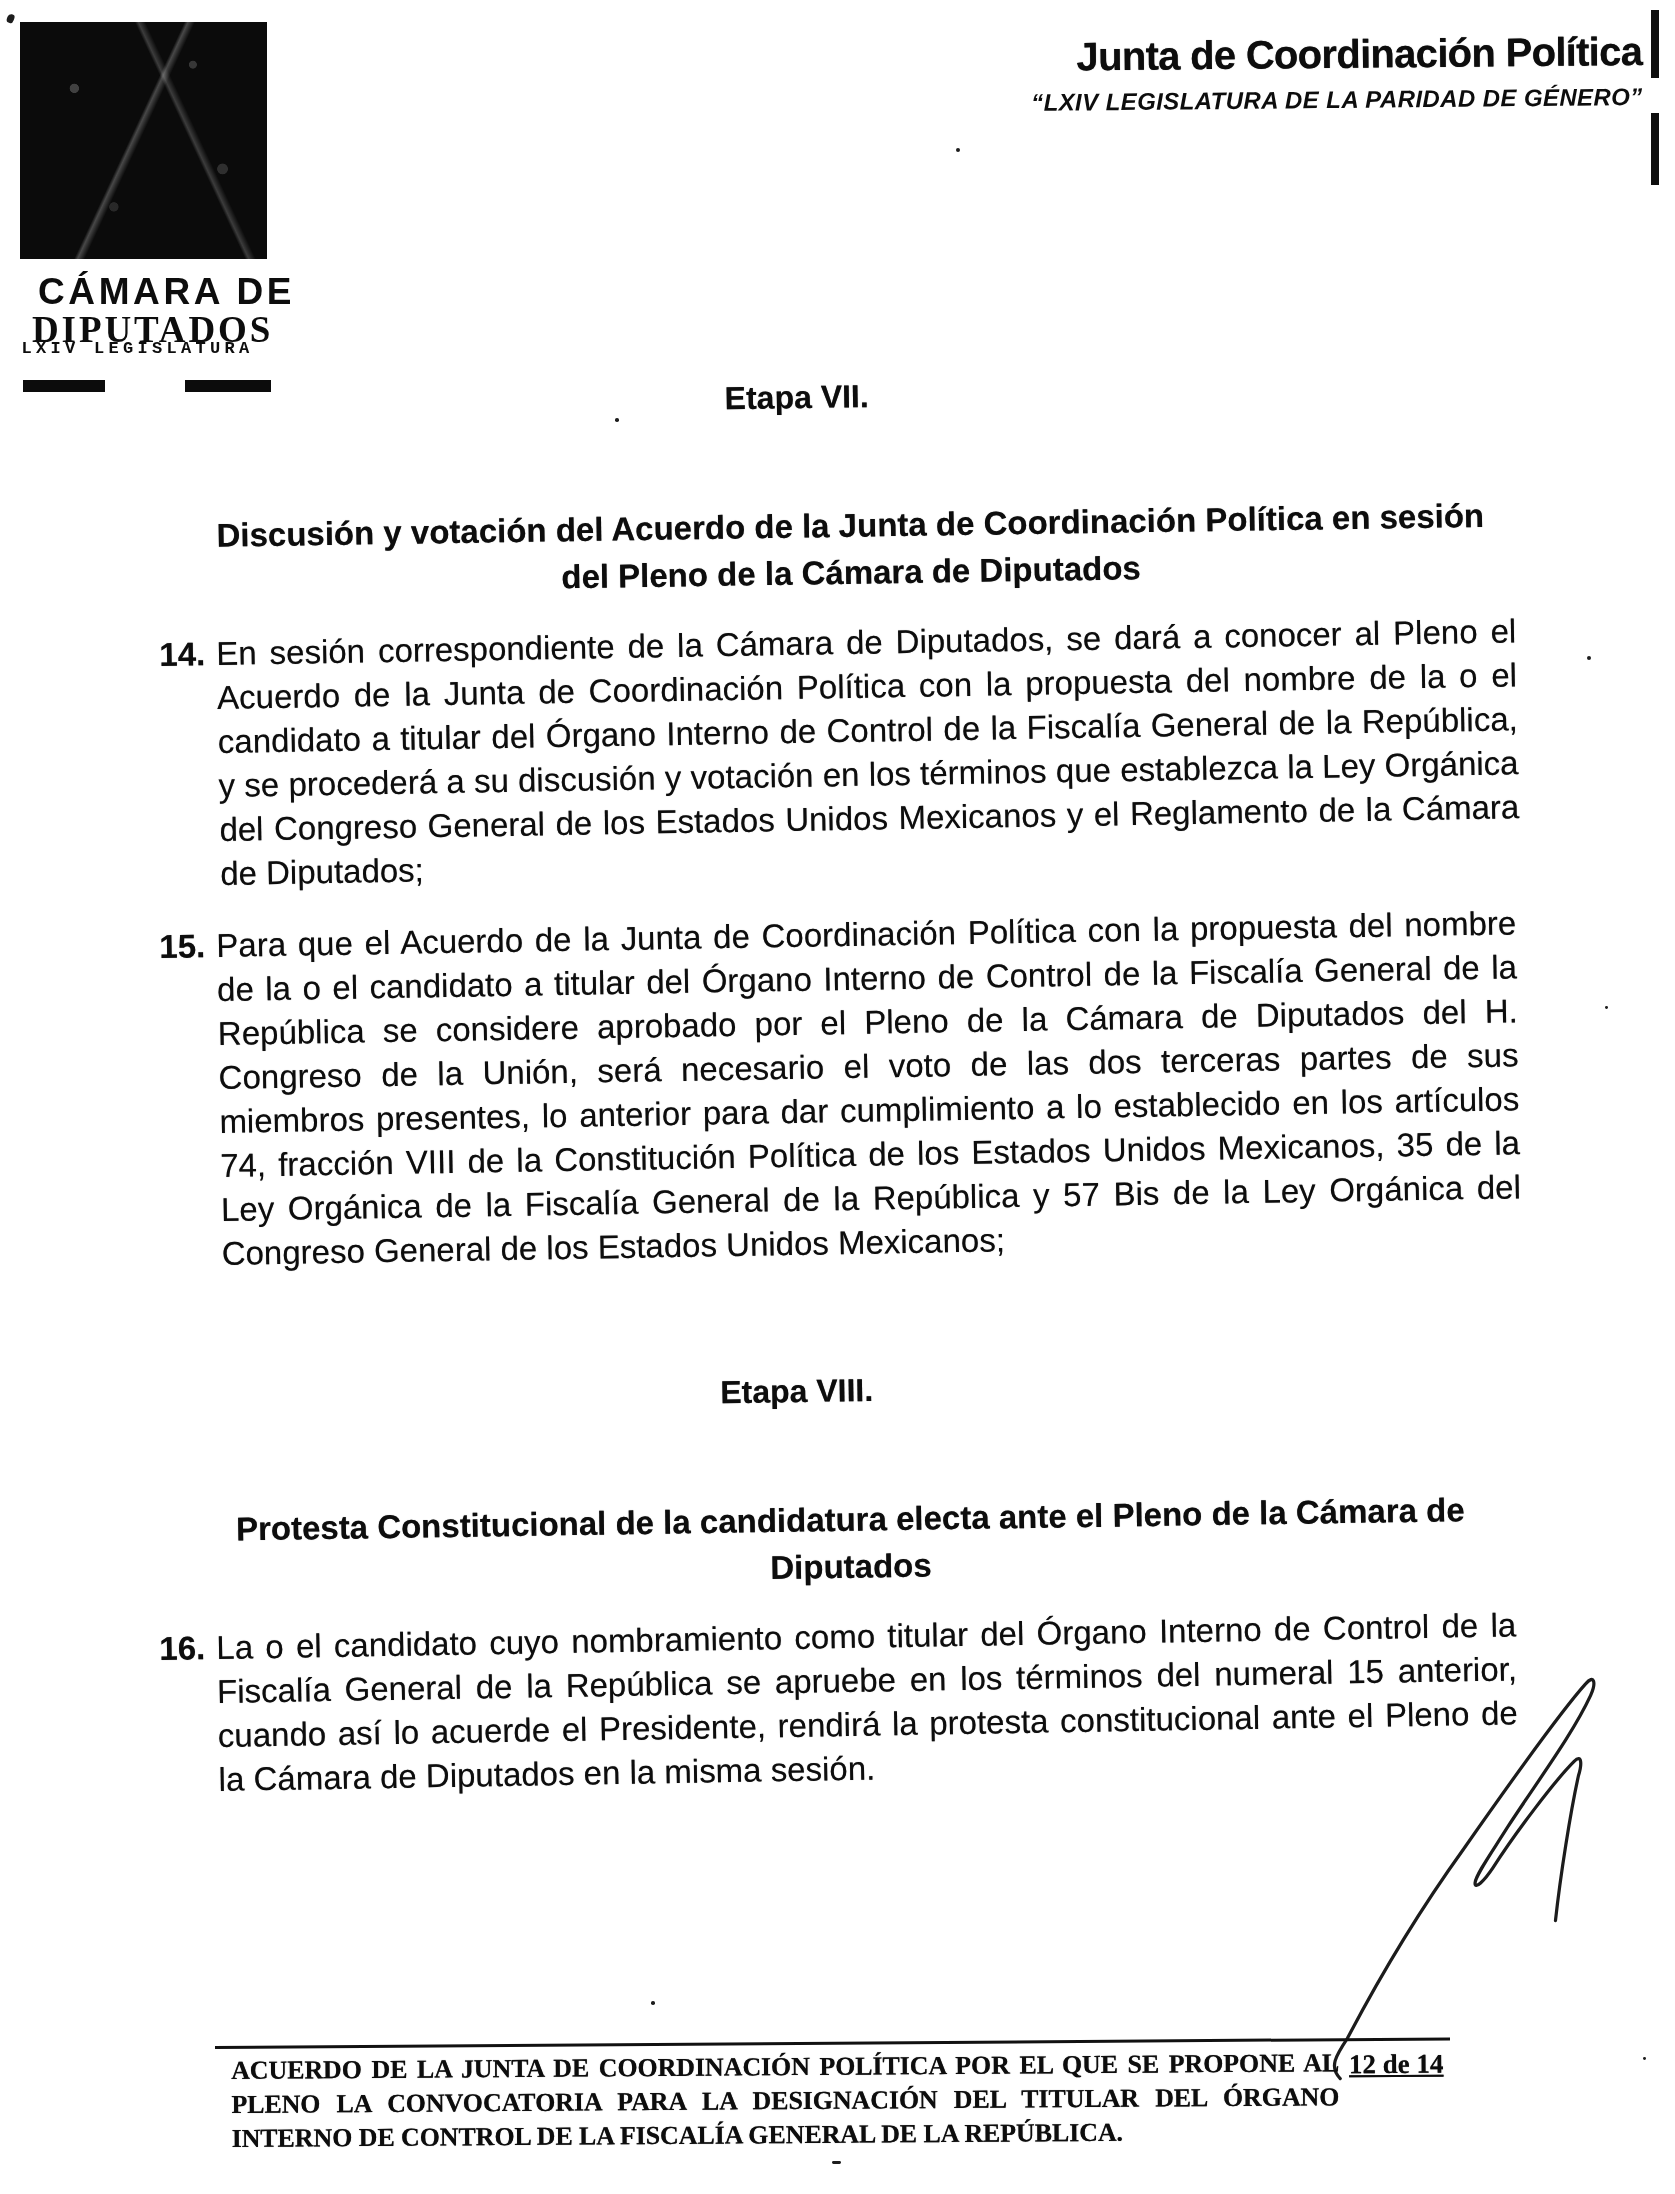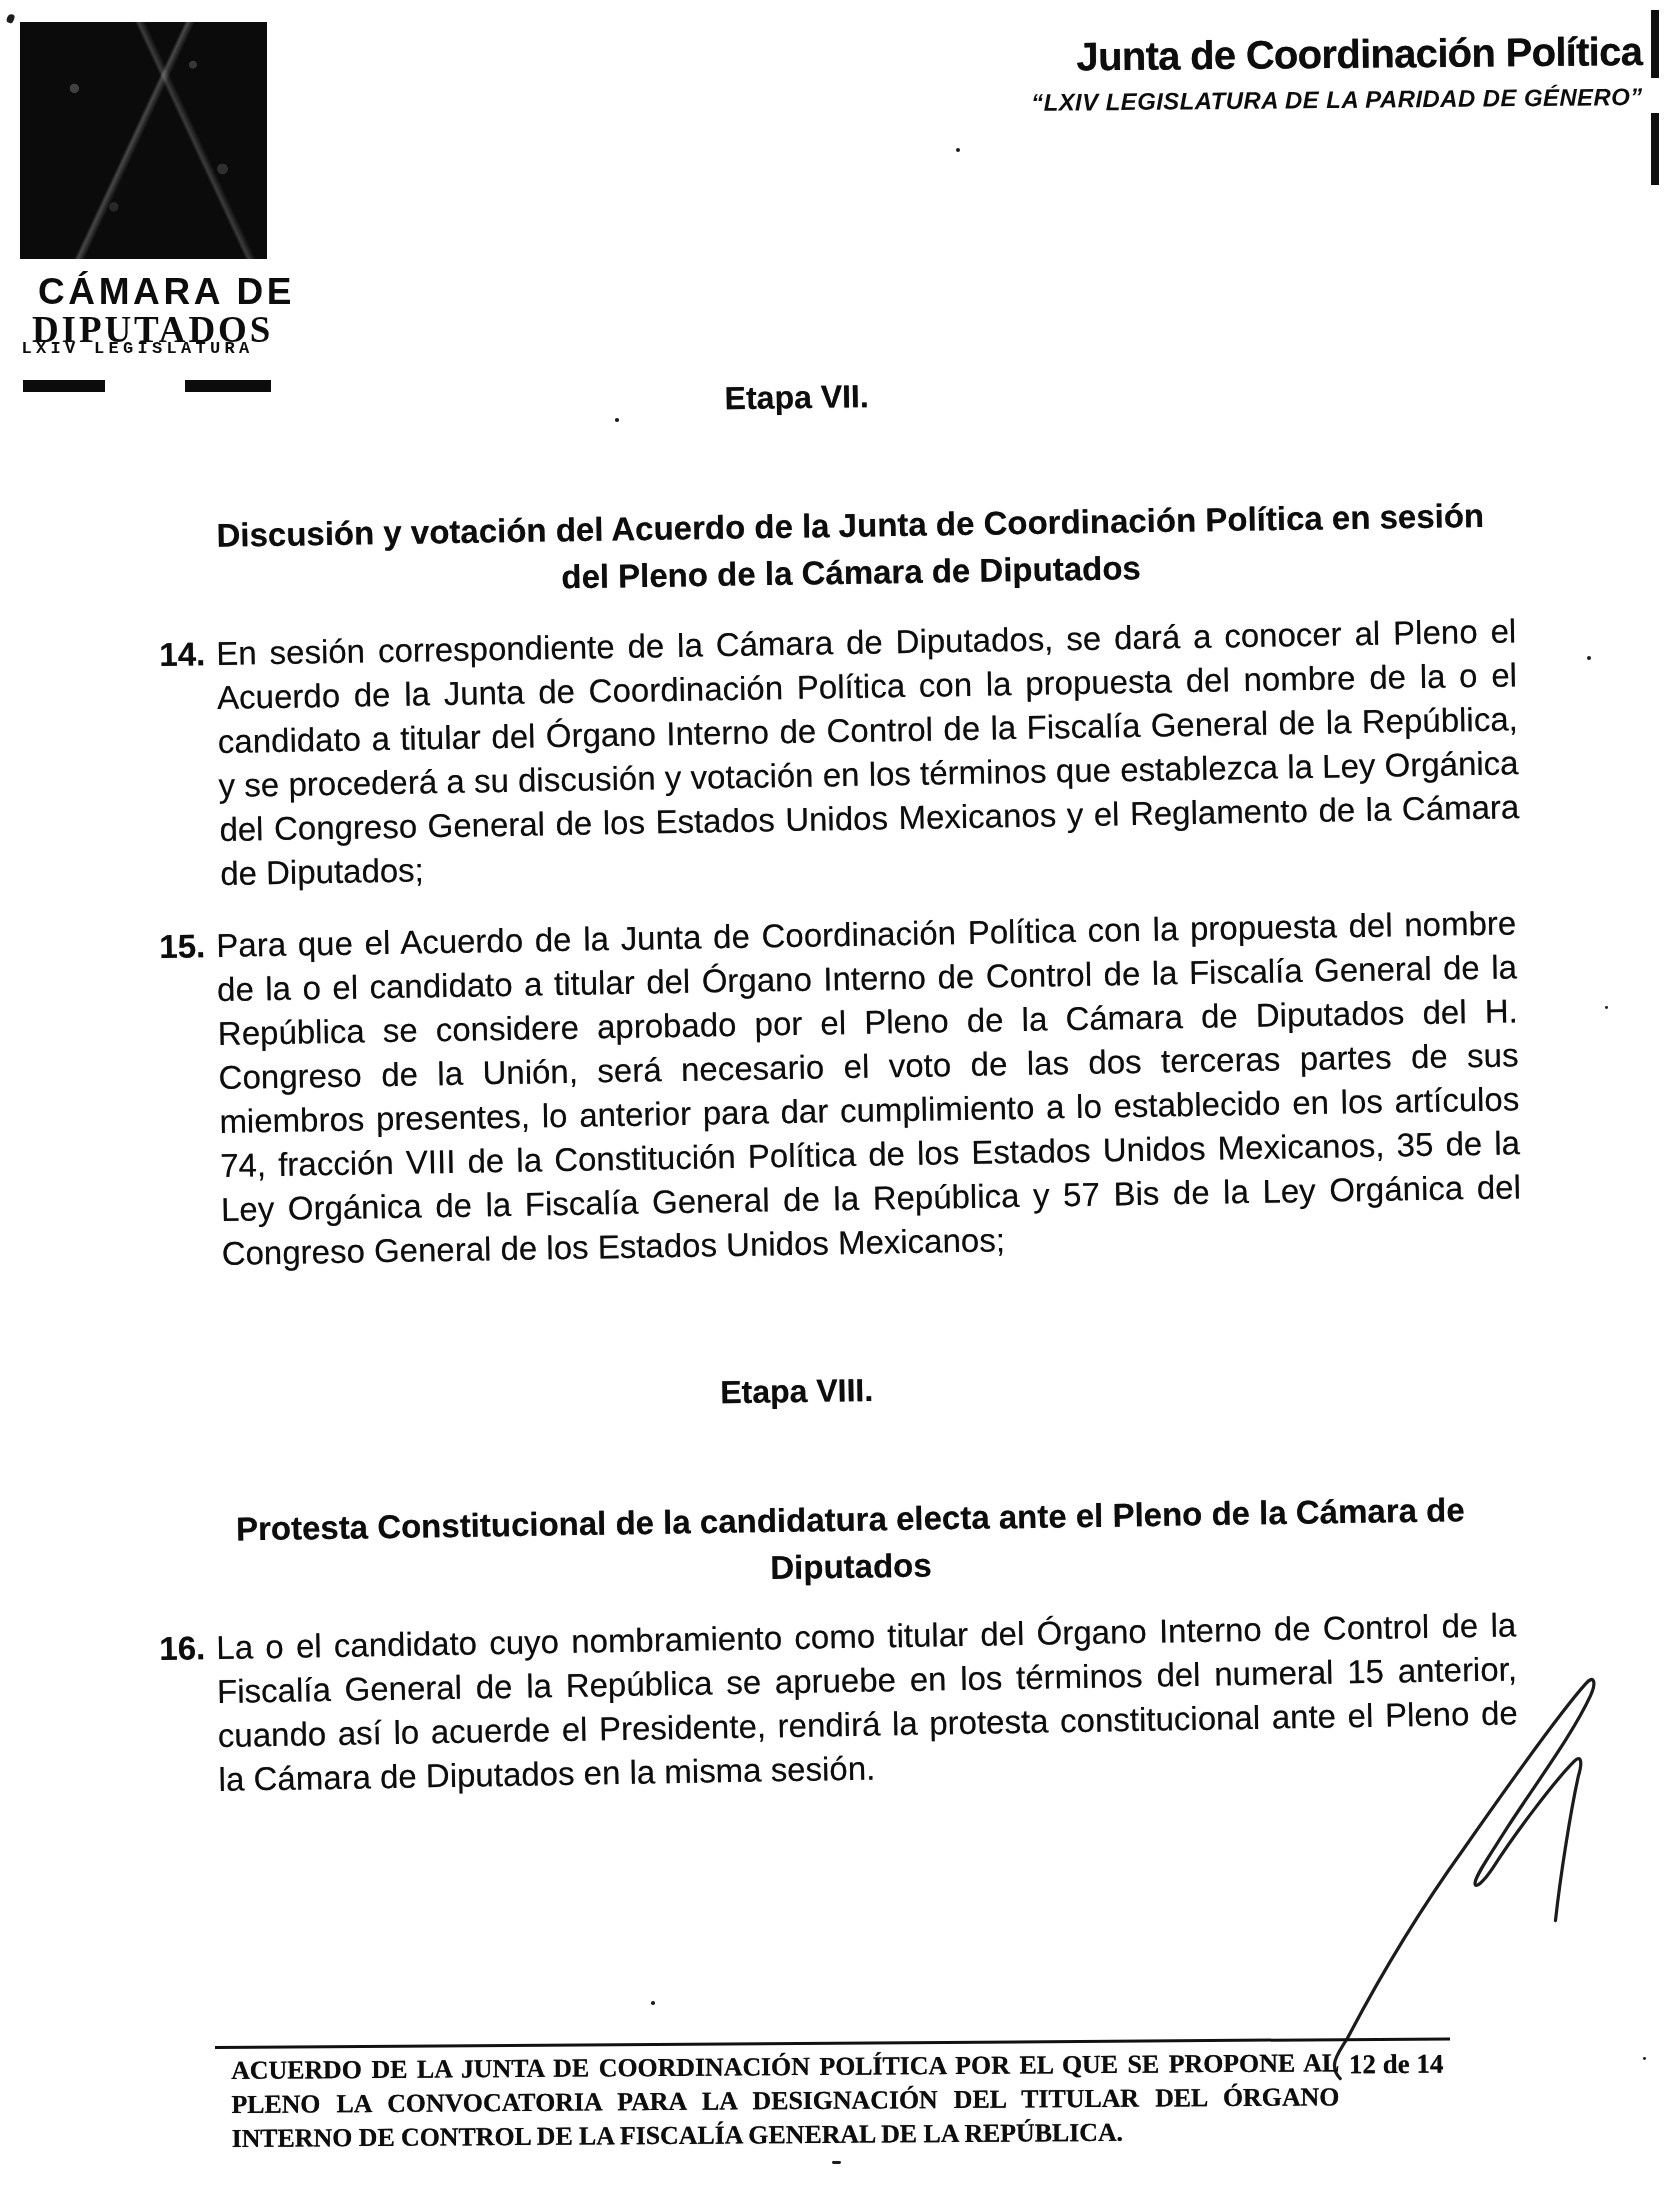--- a/index.html
+++ b/index.html
@@ -90,20 +90,21 @@
     font-family:"Liberation Serif", serif;font-weight:bold;
     font-size:26px;line-height:34px;text-align:justify;letter-spacing:-0.1px;
     transform:rotate(-0.4deg);transform-origin:0 0;
     text-shadow:0 0 0.7px rgba(0,0,0,.7);
   }
   .page-num{
     position:absolute;left:1349px;top:2049px;
     font-family:"Liberation Serif", serif;font-weight:bold;font-size:27px;
     transform:rotate(-0.4deg);
     text-shadow:0 0 0.7px rgba(0,0,0,.7);
+    text-decoration:underline;
   }
 
   
   .dot{position:absolute;background:#1d1d1d;border-radius:50%;}
   .dot.d1{left:7.2px;top:14.3px;width:6.5px;height:9.3px;border-radius:60% 40% 50% 50%;transform:rotate(20deg);}
   .dot.d2{left:956px;top:148px;width:4.3px;height:4.3px;}
   .dot.d3{left:615px;top:418px;width:3.6px;height:3.6px;}
   .dot.d4{left:1587px;top:656px;width:4.3px;height:4.3px;}
   .dot.d5{left:1605px;top:1006px;width:2.9px;height:2.9px;}
   .dot.d6{left:651px;top:2001px;width:3.6px;height:3.6px;}

